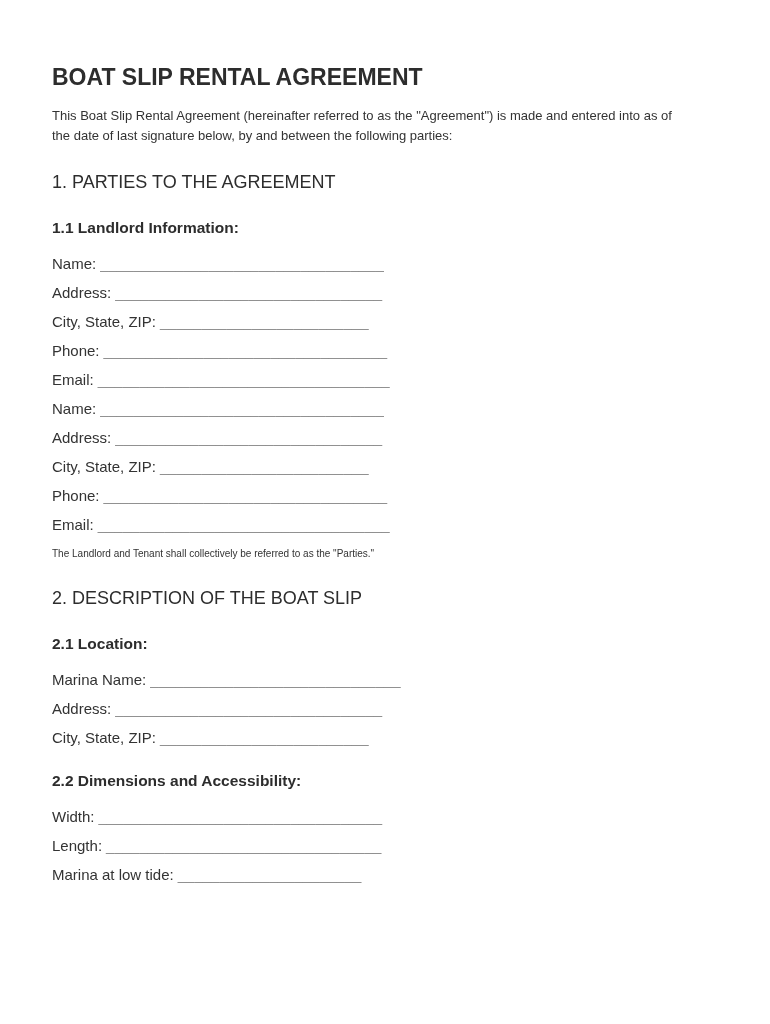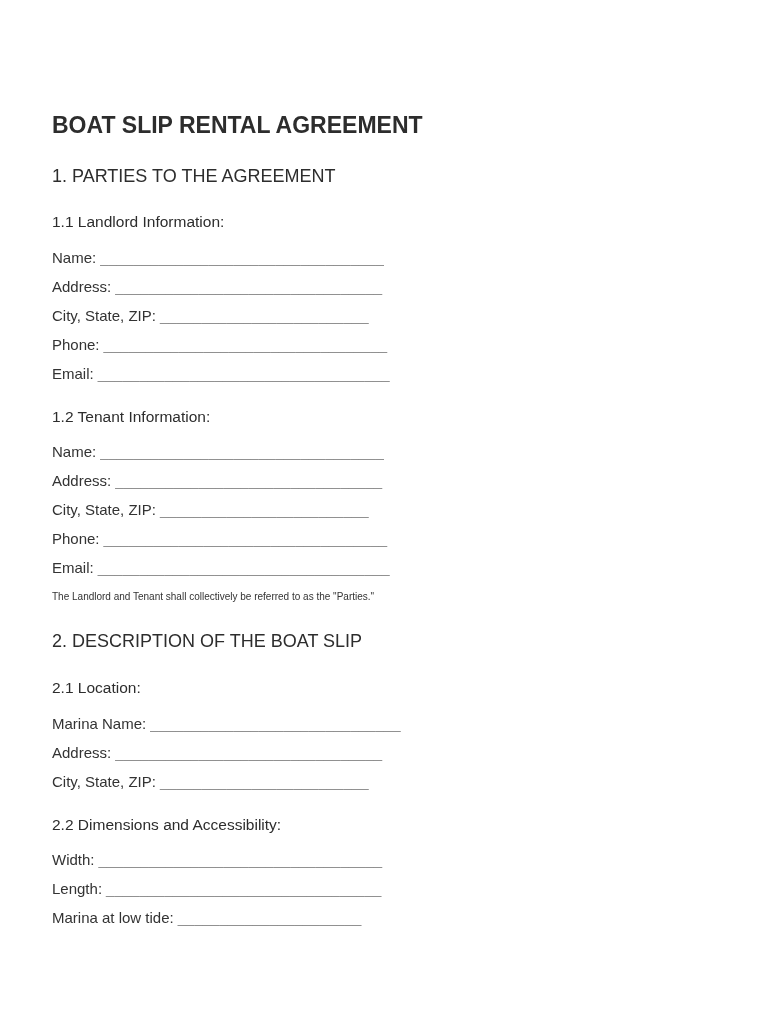--- a/index.html
+++ b/index.html
@@ -7,21 +7,20 @@
   body {
     width: 770px;
     height: 1024px;
     background: #ffffff;
     font-family: "Liberation Sans", sans-serif;
     color: #333333;
     overflow: hidden;
   }
   .page {
     padding: 64px 72px 0 52px;
-    margin-top: 48px;
   }
   h1.doc-title {
     font-size: 23px;
     line-height: 1.2;
     font-weight: 700;
     color: #2d2d2d;
     margin: 0 0 14px 0;
   }
   p.intro {
     font-size: 13px;
@@ -32,21 +31,21 @@
   h2.section-heading {
     font-size: 18px;
     line-height: 1.2;
     font-weight: 400;
     color: #2d2d2d;
     margin: 26px 0 0 0;
   }
   h3.subsection-heading {
     font-size: 15.5px;
     line-height: 1.2;
-    font-weight: 400;
+    font-weight: 700;
     color: #2d2d2d;
     margin: 26px 0 18px 0;
   }
   p.field {
     font-size: 15px;
     line-height: 16px;
     margin: 0 0 13px 0;
     white-space: nowrap;
   }
   .field-label { color: #333333; }
@@ -61,20 +60,21 @@
     margin: 3px 0 13px 0;
   }
 </style>
 </head>
 <body>
 
 <div class="page">
 
   <h1 class="doc-title">BOAT SLIP RENTAL AGREEMENT</h1>
 
+  <p class="intro">This Boat Slip Rental Agreement (hereinafter referred to as the "Agreement") is made and entered into as of the date of last signature below, by and between the following parties:</p>
 
   <h2 class="section-heading">1. PARTIES TO THE AGREEMENT</h2>
 
   <h3 class="subsection-heading">1.1 Landlord Information:</h3>
 
   <p class="field">
     <span class="field-label">Name:</span><span class="blank">__________________________________</span>
   </p>
   <p class="field">
     <span class="field-label">Address:</span><span class="blank">________________________________</span>
@@ -82,21 +82,20 @@
   <p class="field">
     <span class="field-label">City, State, ZIP:</span><span class="blank">_________________________</span>
   </p>
   <p class="field">
     <span class="field-label">Phone:</span><span class="blank">__________________________________</span>
   </p>
   <p class="field">
     <span class="field-label">Email:</span><span class="blank">___________________________________</span>
   </p>
 
-  <h3 class="subsection-heading">1.2 Tenant Information:</h3>
 
   <p class="field">
     <span class="field-label">Name:</span><span class="blank">__________________________________</span>
   </p>
   <p class="field">
     <span class="field-label">Address:</span><span class="blank">________________________________</span>
   </p>
   <p class="field">
     <span class="field-label">City, State, ZIP:</span><span class="blank">_________________________</span>
   </p>

